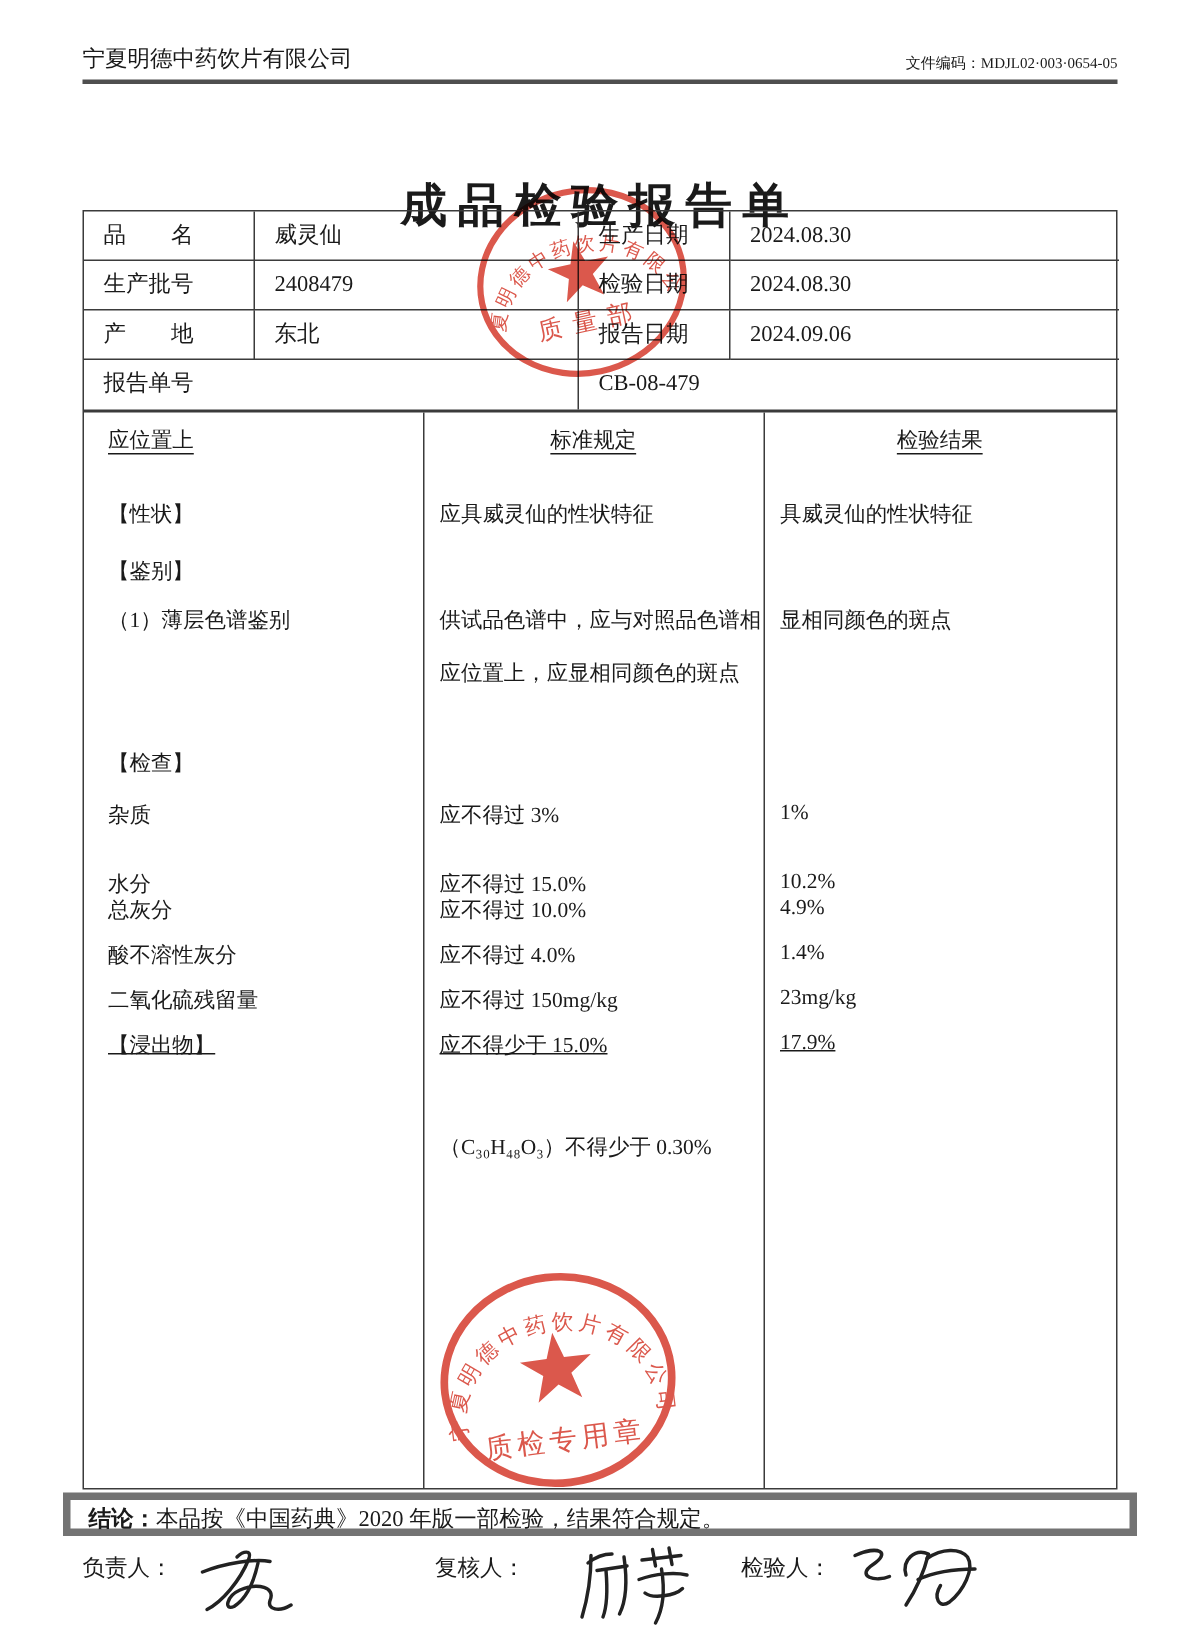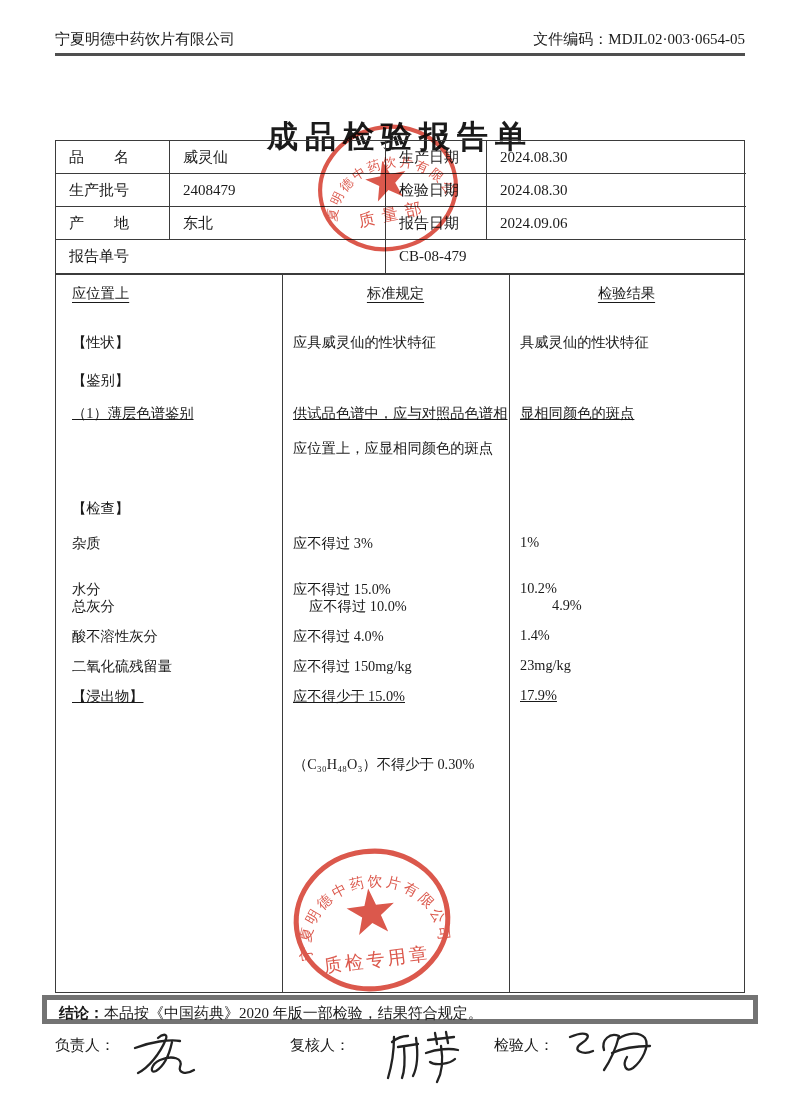--- a/index.html
+++ b/index.html
@@ -7,21 +7,21 @@
     position:relative;width:800px;height:1099px;background:#fff;overflow:hidden;
     font-family:"Liberation Serif","DejaVu Serif",serif;color:#1a1a1a;
   }
   
   .hdr{
     position:absolute;left:55px;top:28px;width:690px;height:28px;
     display:flex;justify-content:space-between;align-items:flex-end;
     border-bottom:3px solid #4f4f4f;padding-bottom:4px;box-sizing:border-box;
   }
   .hdr .co{font-size:15px;}
-  .hdr .code{font-size:15px;font-family:Liberation Serif, serif;}
+  .hdr .code{font-size:10px;font-family:Liberation Serif, serif;}
   
   .title{
     position:absolute;left:0;top:92px;width:100%;text-align:center;
     font-size:31px;font-weight:bold;letter-spacing:7px;margin-top:24px;
   }
   
   .info{
     position:absolute;left:55px;top:140px;width:690px;
     display:grid;grid-template-columns:114px 216px 101px 259px;
     border:1px solid #3b3b3b;box-sizing:border-box;font-size:15px;
@@ -46,22 +46,22 @@
   .mrow{
     position:absolute;left:0;width:688px;
     display:grid;grid-template-columns:226px 227px 235px;
   }
   .mrow .item{padding-left:16px;white-space:nowrap;}
   .mrow .std{padding-left:11px;white-space:nowrap;}
   .mrow .res{padding-left:11px;white-space:nowrap;}
   .mhead{top:9px;}
   .mhead span{text-decoration:underline;text-underline-offset:4px;}
   .mhead .std,.mhead .res{text-align:center;padding-left:0;}
-  .r0{top:58px;} .r1{top:96px;} .r2{top:129px;text-decoration:underline;} .r3{top:164px;}
-  .r4{top:224px;} .r5{top:259px;} .r6{top:305px;} .r7{top:322px;gap:16px;}
+  .r0{top:58px;} .r1{top:96px;} .r2{top:129px;} .r3{top:164px;}
+  .r4{top:224px;} .r5{top:259px;} .r6{top:305px;} .r7{top:322px;}
   .r8{top:352px;} .r9{top:382px;} .r10{top:412px;text-decoration:underline;} .r11{top:444px;}
   .r12{top:480px;}
   
   .conclusion{
     position:absolute;left:42px;top:995px;width:716px;height:29px;
     border:5px solid #737373;box-sizing:border-box;
     line-height:27px;font-size:15px;padding-left:12px;white-space:nowrap;
   }
   .conclusion .lbl{font-weight:bold;}
   

